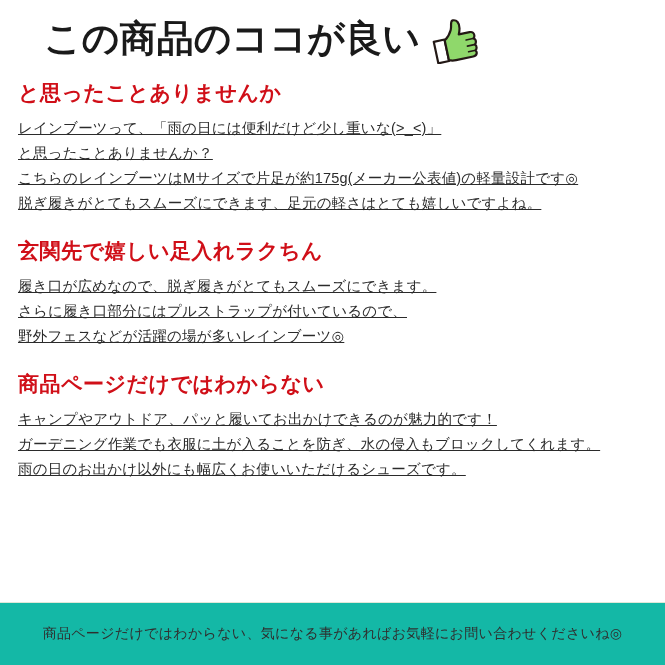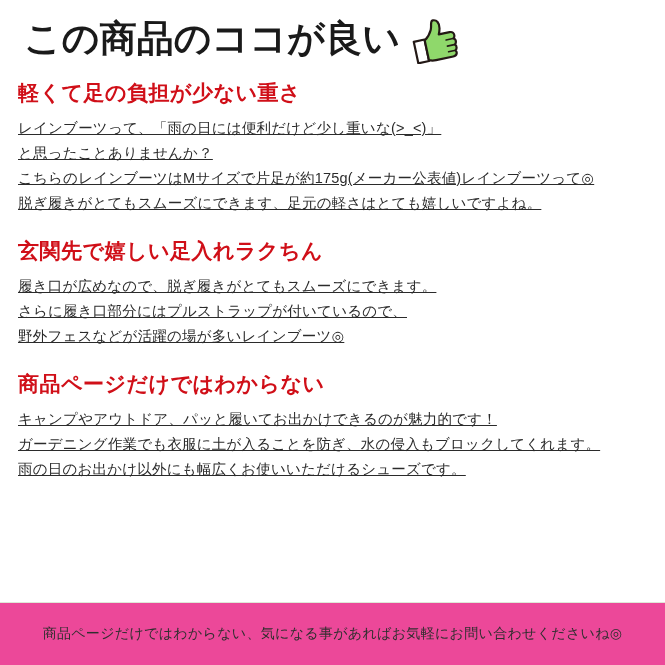--- a/index.html
+++ b/index.html
@@ -18,21 +18,21 @@
     position: relative;
     width: 665px;
     height: 665px;
     box-sizing: border-box;
   }
 
   
   .header {
     display: flex;
     align-items: center;
-    padding: 16px 0 8px 24px;
+    padding: 16px 0 8px 44px;
     gap: 6px;
   }
   .header-title {
     font-size: 37px;
     font-weight: bold;
     letter-spacing: 0px;
     color: #1a1a1a;
     line-height: 1.1;
     white-space: nowrap;
   }
@@ -71,21 +71,21 @@
     text-decoration: underline;
   }
 
   
   .footer {
     position: absolute;
     left: 0;
     right: 0;
     bottom: 0;
     height: 62px;
-    background: #ec4899;
+    background: #14b8a6;
     border-top: 1px solid #dfe8d8;
     display: flex;
     align-items: center;
     justify-content: center;
   }
   .footer-text {
     font-size: 14px;
     color: #2f2f2f;
     letter-spacing: 0.3px;
   }
@@ -104,25 +104,25 @@
           <path d="M19 21 C19 21 24 18 27 12 C29 8 28 3 31 3 C35 3 37 7 36 12 C35.4 15 34 18 34 18 L45 18 C48 18 49.5 20 49 22.5 C48.7 24 47.6 25 47.6 25 C49 25.6 49.6 27 49.2 28.8 C48.9 30.3 47.6 31.2 47.6 31.2 C48.7 32 49 33.3 48.6 34.8 C48.2 36.3 47 37 47 37 C47.8 37.9 48 39.2 47.5 40.4 C46.9 41.9 45.3 42.6 43.6 42.6 L26 42.6 C22 42.6 19 41 19 41 Z" fill="#8fd86b" stroke="#231815" stroke-width="2.2" stroke-linejoin="round" stroke-linecap="round"></path>
           <path d="M40 25 L47 25 M40 31.2 L47 31.2 M40 37 L46 37" stroke="#231815" stroke-width="1.6" stroke-linecap="round" fill="none"></path>
         </g>
       </svg>
     </span>
   </div>
 
   <div class="content">
 
     <div class="section">
-      <h2 class="section-title">軽くて足の負担が少ない重さ</h2>
+      <h2 class="section-title">と思ったことありませんか</h2>
       <div class="section-body">
         <span class="line">レインブーツって、「雨の日には便利だけど少し重いな(&gt;_&lt;)」</span>
         <span class="line">と思ったことありませんか？</span>
-        <span class="line">こちらのレインブーツはMサイズで片足が約175g(メーカー公表値)レインブーツって◎</span>
+        <span class="line">こちらのレインブーツはMサイズで片足が約175g(メーカー公表値)の軽量設計です◎</span>
         <span class="line">脱ぎ履きがとてもスムーズにできます、足元の軽さはとても嬉しいですよね。</span>
       </div>
     </div>
 
     <div class="section">
       <h2 class="section-title">玄関先で嬉しい足入れラクちん</h2>
       <div class="section-body">
         <span class="line">履き口が広めなので、脱ぎ履きがとてもスムーズにできます。</span>
         <span class="line">さらに履き口部分にはプルストラップが付いているので、</span>
         <span class="line">野外フェスなどが活躍の場が多いレインブーツ◎</span>

